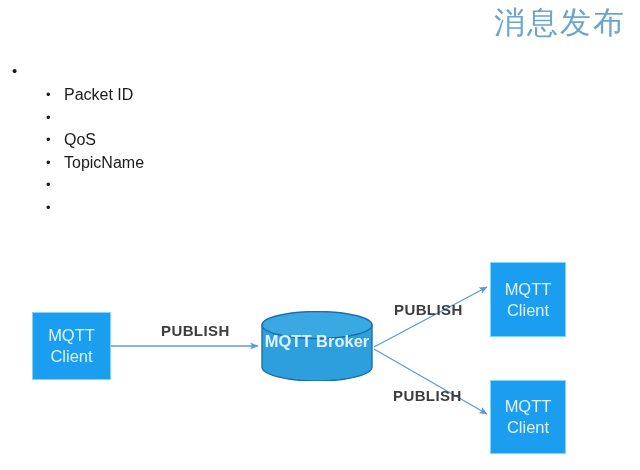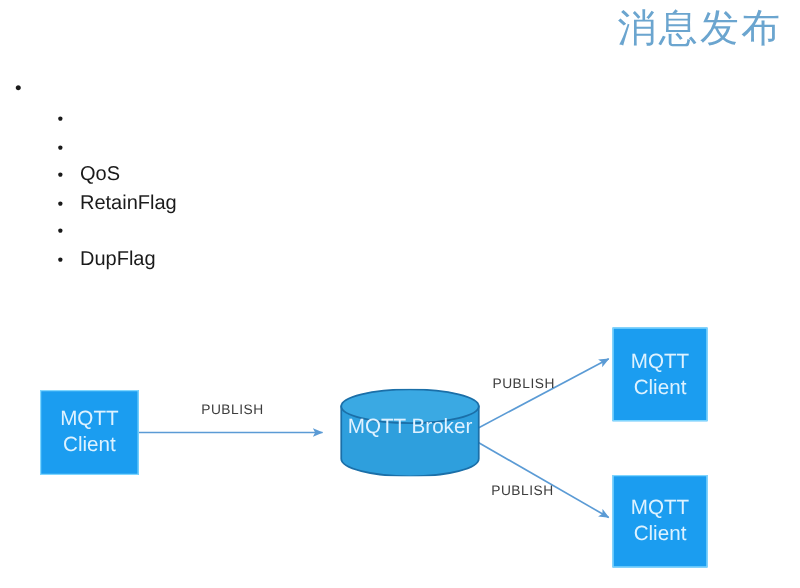--- a/index.html
+++ b/index.html
@@ -105,44 +105,46 @@
   }
   .node-box .ln { display: block; }
 
   #client-left   { left: 32px;  top: 312px; width: 79px;  height: 68px; }
   #client-top    { left: 490px; top: 262px; width: 76px;  height: 75px; }
   #client-bottom { left: 490px; top: 380px; width: 76px;  height: 74px; }
 
   
   #broker {
     position: absolute;
-    left: 272px;
+    left: 261px;
     top: 311px;
     width: 112px;
     height: 70px;
+    font-weight: bold;
   }
   #broker svg { display: block; }
   #broker-label {
     position: absolute;
     left: 0;
     top: 20px;
     width: 112px;
     text-align: center;
     color: #dff1ff;
     font-size: 16.5px;
     line-height: 21px;
     pointer-events: none;
   }
 
   .edge-label {
     position: absolute;
-    font-size: 11px;
+    font-size: 15px;
     letter-spacing: 0.4px;
     color: #3d3d3d;
     white-space: nowrap;
+    font-weight: bold;
   }
   #label-left   { left: 161px; top: 322px; }
   #label-up     { left: 394px; top: 301px; }
   #label-down   { left: 393px; top: 387px; }
 </style>
 </head>
 <body>
 
 <div id="slide">
 
@@ -151,43 +153,43 @@
   <div id="bullets">
 
     <div class="bullet-l1">
       <span class="dot">•</span>
     </div>
 
     <div class="sub-list">
 
       <div class="bullet-l2">
         <span class="dot">•</span>
+        <span>Packet ID</span>
       </div>
 
       <div class="bullet-l2">
         <span class="dot">•</span>
       </div>
 
       <div class="bullet-l2">
         <span class="dot">•</span>
         <span>QoS</span>
       </div>
 
       <div class="bullet-l2">
         <span class="dot">•</span>
-        <span>RetainFlag</span>
-      </div>
-
-      <div class="bullet-l2">
-        <span class="dot">•</span>
-      </div>
-
-      <div class="bullet-l2">
-        <span class="dot">•</span>
-        <span>DupFlag</span>
+        <span>TopicName</span>
+      </div>
+
+      <div class="bullet-l2">
+        <span class="dot">•</span>
+      </div>
+
+      <div class="bullet-l2">
+        <span class="dot">•</span>
       </div>
 
     </div>
   </div>
 
   <div id="diagram">
 
     <svg id="arrow-layer" viewBox="0 0 640 470">
       <defs>
         <marker id="ah" markerWidth="7" markerHeight="7" refX="6" refY="3.1" orient="auto" markerUnits="strokeWidth">

